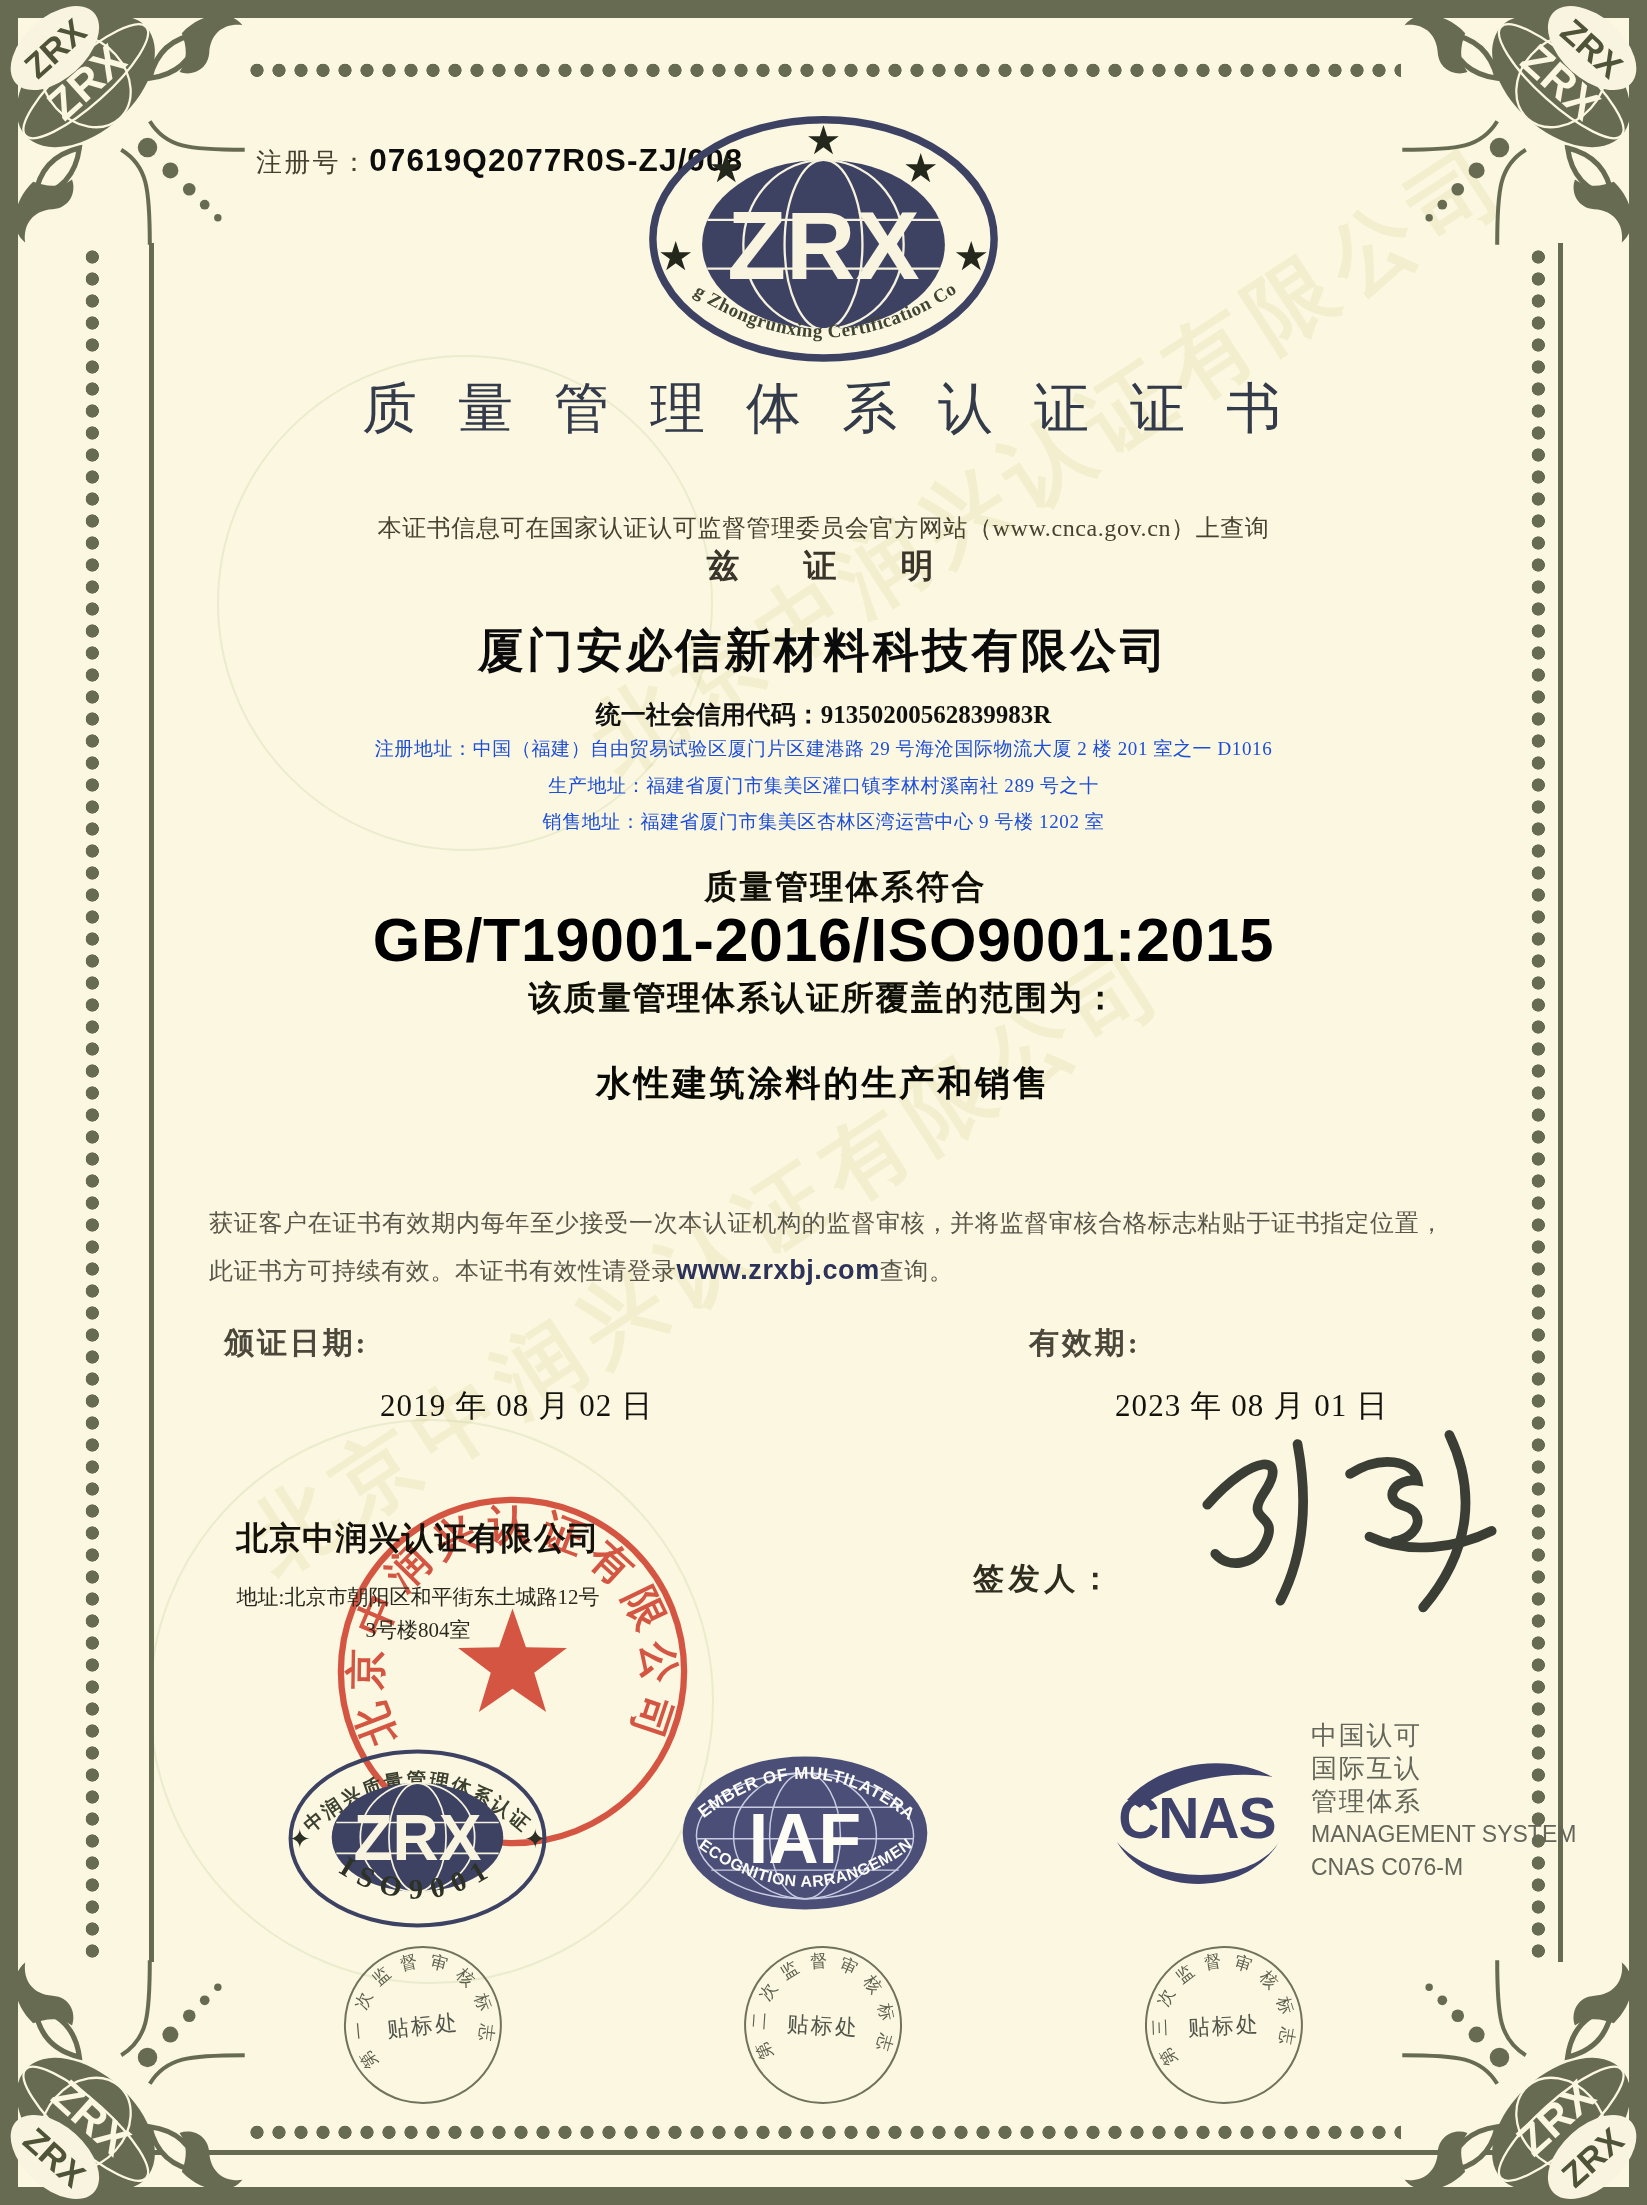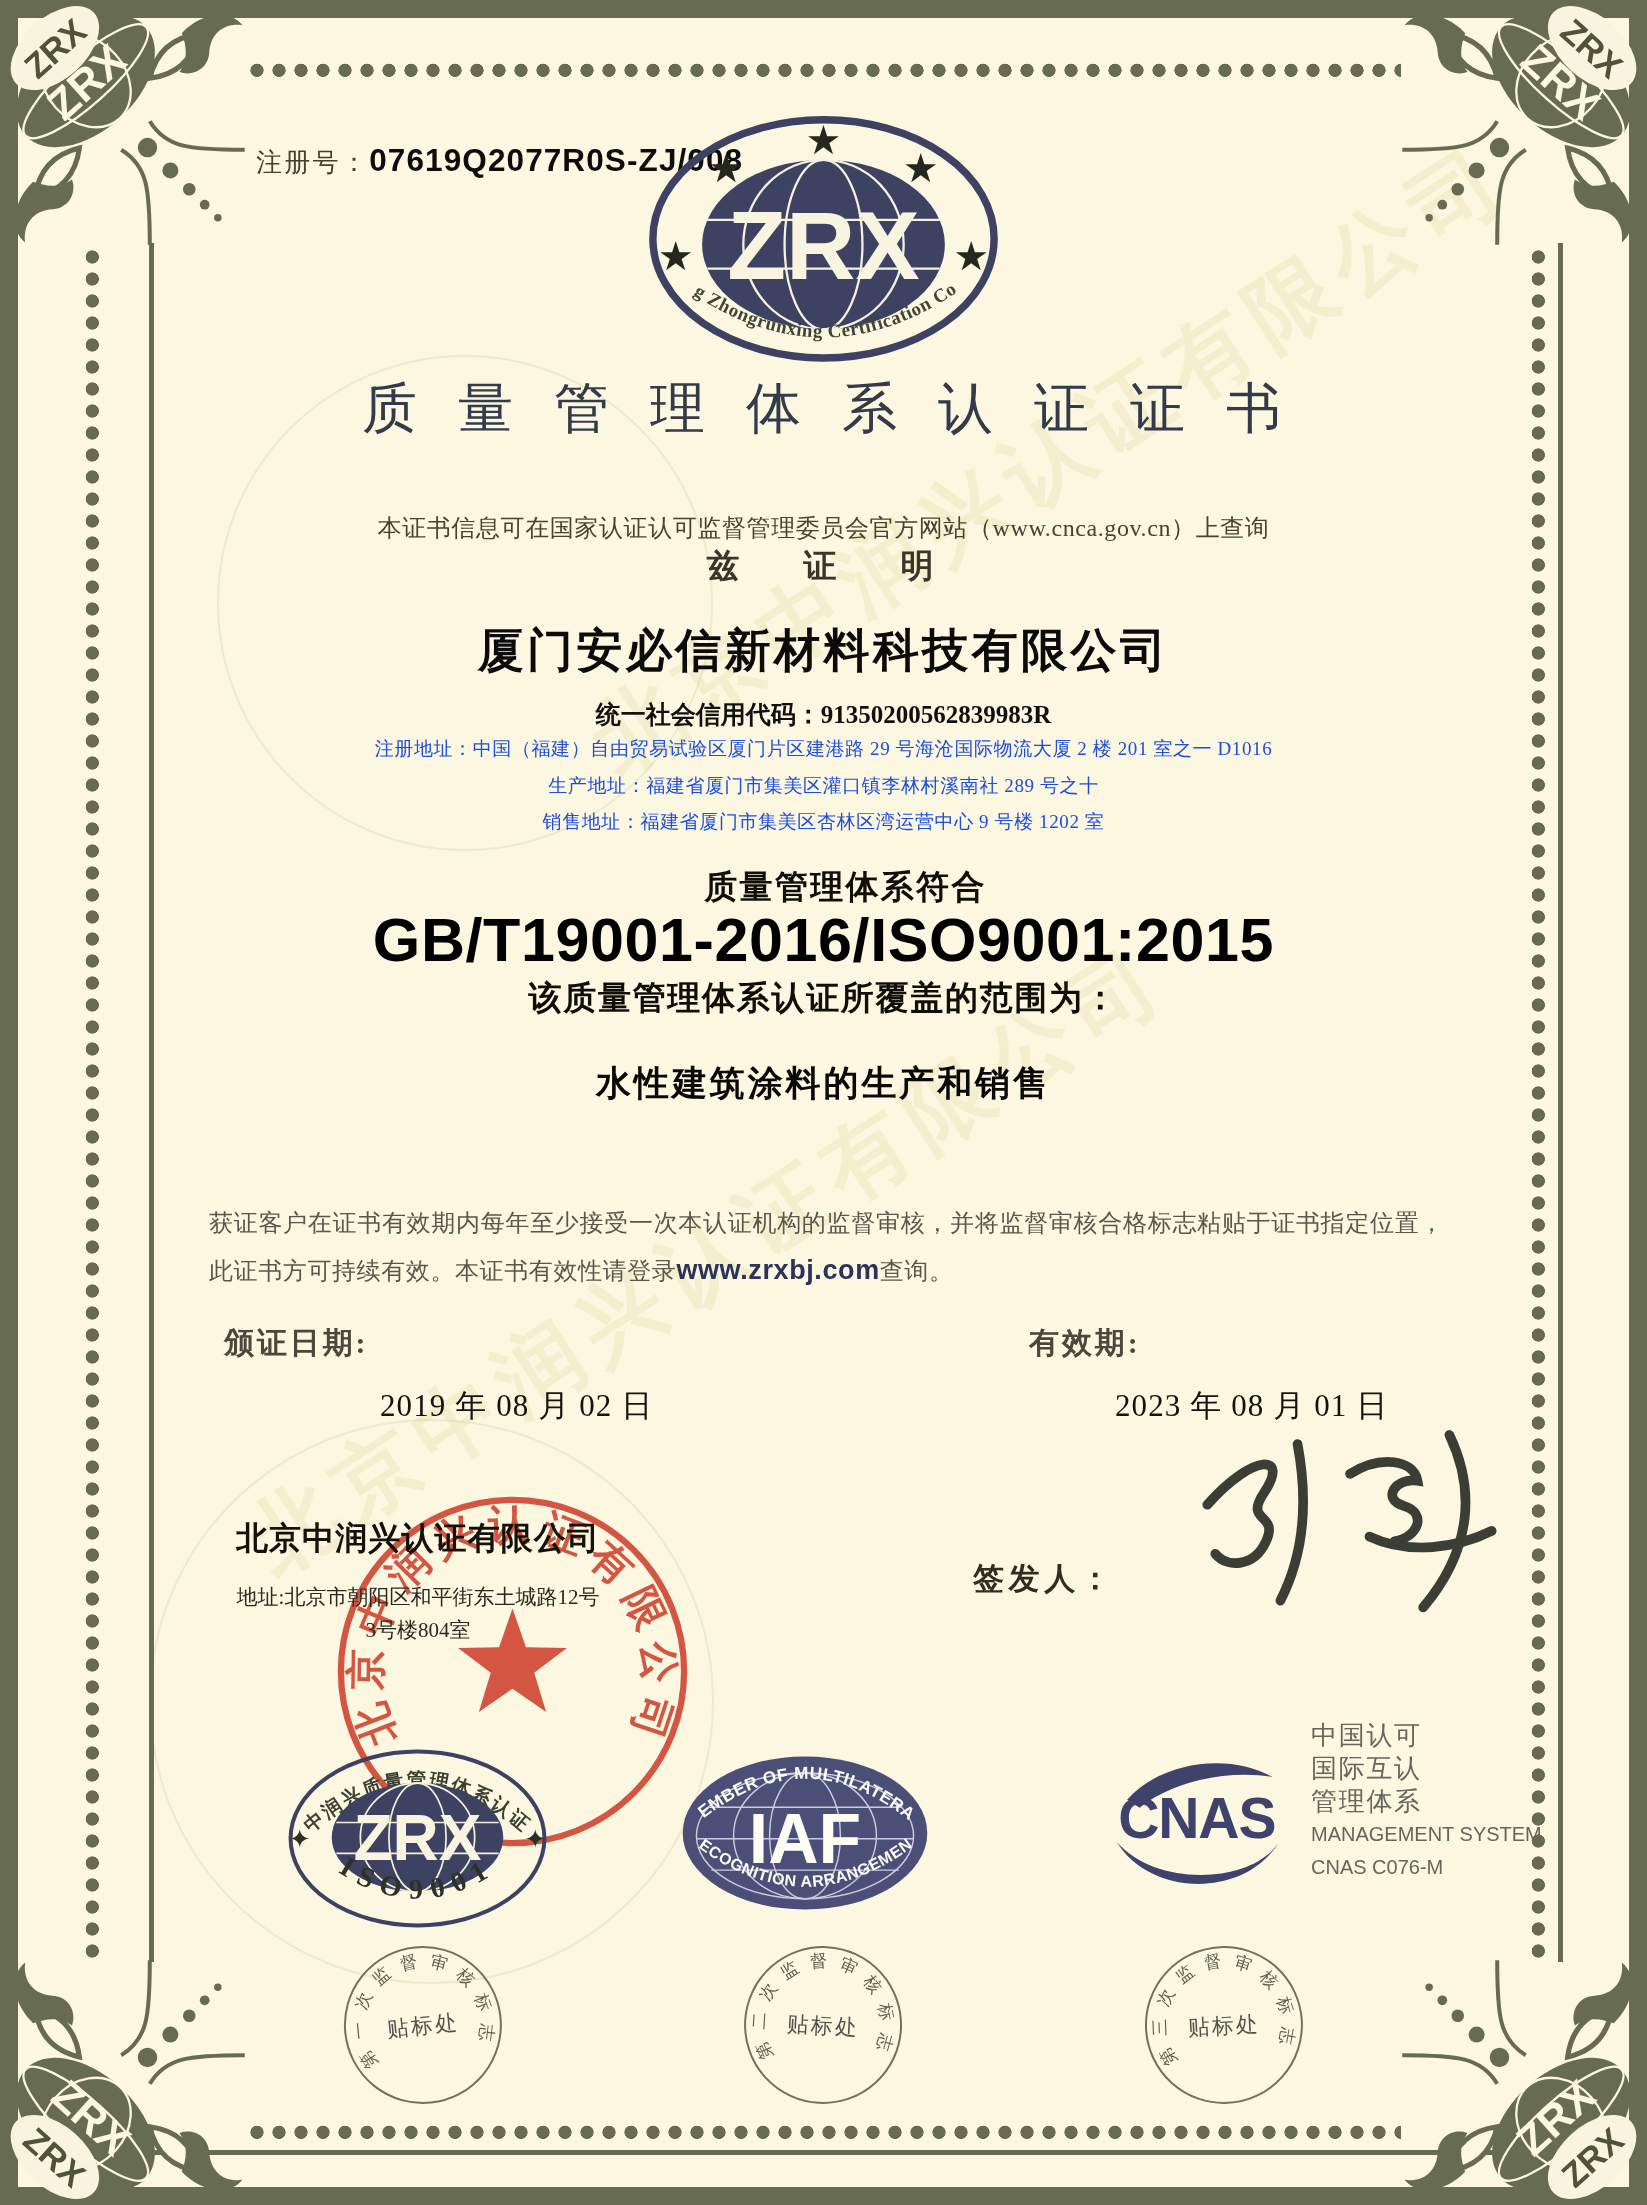--- a/index.html
+++ b/index.html
@@ -61,21 +61,21 @@
   .issue-date{left:380px;top:1385px;} .valid-date{left:1115px;top:1385px;}
   .issuer-name{left:189px;top:1517px;width:458px;text-align:center;font-size:32px;font-weight:700;
                letter-spacing:1.1px;color:#13110a;}
   .issuer-a1{left:166px;top:1583px;width:504px;text-align:center;font-size:21px;color:#2a281e;}
   .issuer-a2{left:166px;top:1616px;width:504px;text-align:center;font-size:21px;color:#2a281e;}
   .signer-lab{left:973px;top:1558px;font-size:31px;font-weight:700;letter-spacing:4.6px;color:#2f2c20;}
 
   
   .cnas-lines{left:1311px;top:1719px;line-height:33px;color:#64665a;}
   .cnas-lines .zh{font-size:26px;letter-spacing:1.7px;}
-  .cnas-lines .en{font-size:20px;font-family:"Liberation Sans","DejaVu Sans",sans-serif;}
+  .cnas-lines .en{font-size:23px;font-family:"Liberation Sans","DejaVu Sans",sans-serif;}
   svg text{font-family:"Liberation Serif","DejaVu Serif",serif;}
   svg .sans{font-family:"Liberation Sans","DejaVu Sans",sans-serif;}
 </style>
 </head>
 <body>
 
 <div class="page">
 
   <div class="wm" style="left:515px;top:401px;">北京中润兴认证有限公司</div>
   <div class="wm" style="left:172px;top:1202px;">北京中润兴认证有限公司</div>

